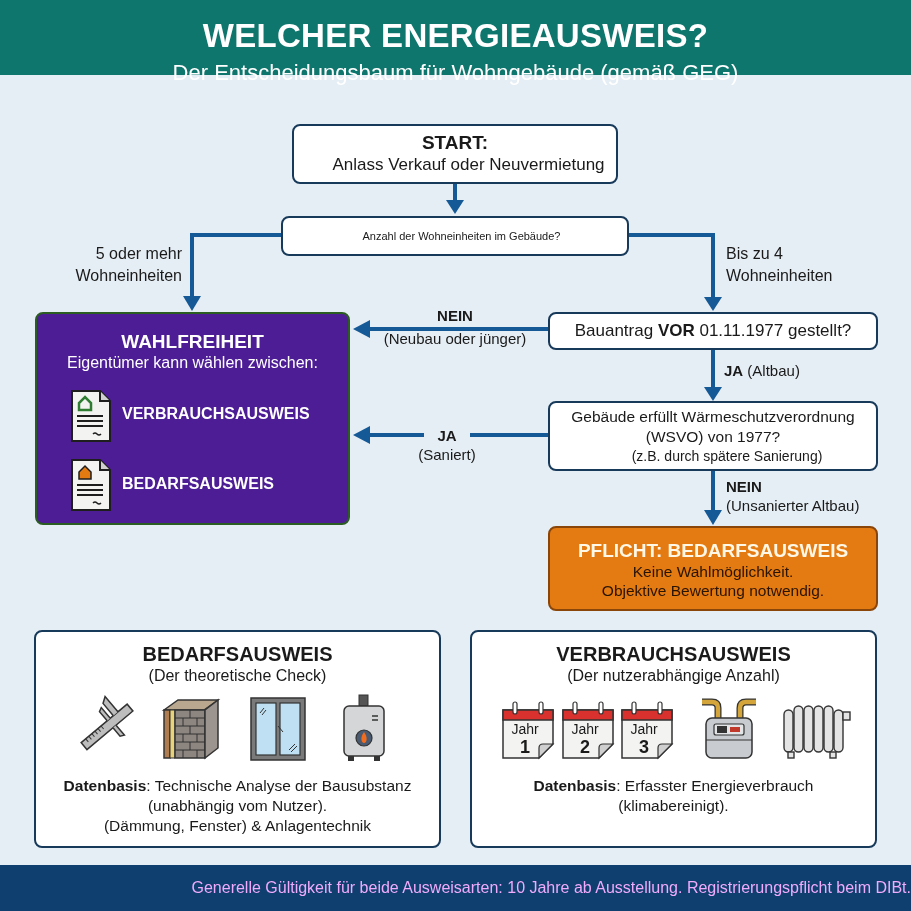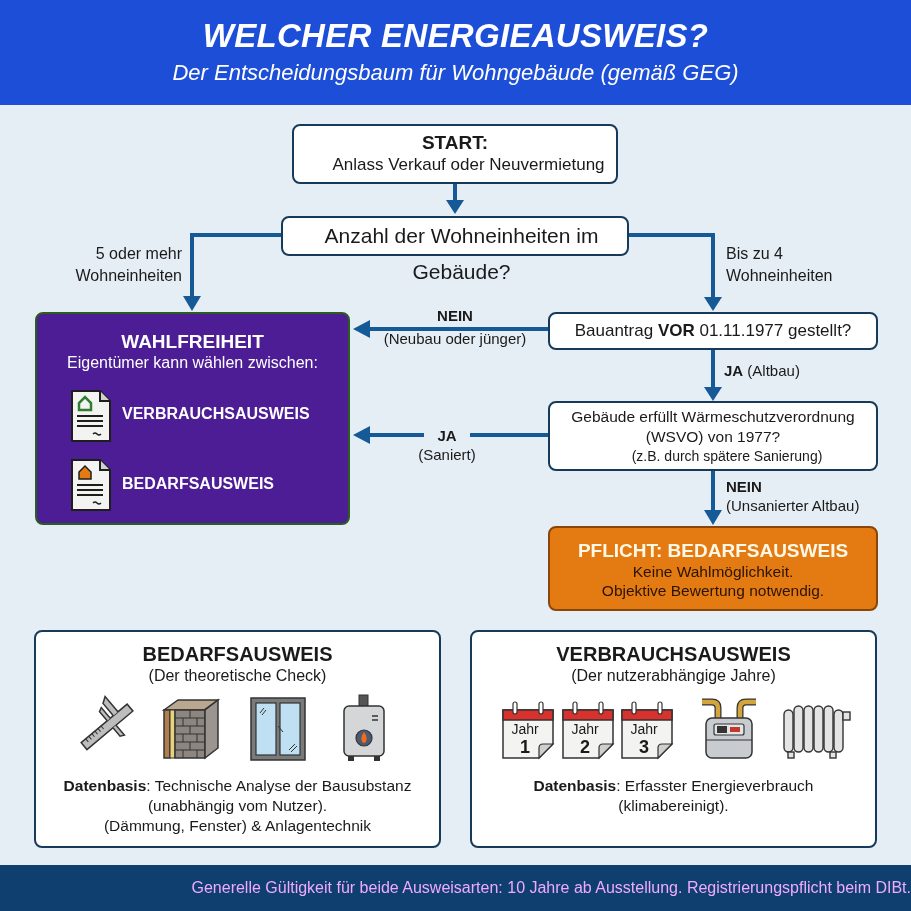--- a/index.html
+++ b/index.html
@@ -1,18 +1,18 @@
 <!DOCTYPE html>
 <html><head>
 <meta charset="utf-8">
 <style>
   * { box-sizing: border-box; margin: 0; padding: 0; }
   html, body { width: 911px; height: 911px; overflow: hidden; }
   body { background: #e6eef5; font-family: "Liberation Sans", "DejaVu Sans", sans-serif; color: #1a1a1a; position: relative; }
-  .header { position: absolute; left: 0; top: 0; width: 911px; height: 105px; background: #1d4ed8; color: #fff; text-align: center; font-style: italic; }
+  .header { position: absolute; left: 0; top: 0; width: 911px; height: 75px; background: #0f766e; color: #fff; text-align: center; }
   .header .title { font-size: 33px; font-weight: bold; letter-spacing: 0.3px; padding-top: 16px; line-height: 40px; }
   .header .subtitle { font-size: 22px; line-height: 30px; margin-top: 2px; }
   .footer { position: absolute; left: 0; top: 865px; width: 911px; height: 46px; background: #0f3f6e; color: #f0abfc; font-size: 16px; line-height: 46px; text-align: right; }
   .box { position: absolute; background: #fff; border: 2px solid #183a5a; border-radius: 8px; text-align: center; }
   .lbl { position: absolute; font-size: 15px; line-height: 19px; color: #1a1a1a; }
   .b { font-weight: bold; }
   svg.flow { position: absolute; left: 0; top: 0; width: 911px; height: 911px; }
   .green { position: absolute; left: 35px; top: 312px; width: 315px; height: 213px; background: #4c1d95; border: 2px solid #2b5c22; border-radius: 8px; color: #fff; }
   .orange { position: absolute; left: 548px; top: 526px; width: 330px; height: 85px; background: #e47a12; border: 2px solid #8a4608; border-radius: 8px; text-align: center; }
   .card { position: absolute; top: 630px; height: 218px; background: #fff; border: 2px solid #183a5a; border-radius: 8px; text-align: center; }
@@ -51,21 +51,21 @@
     <polygon points="704,510 722,510 713,525"></polygon>
   </g>
 </svg>
 
 <div class="box" style="left:292px; top:124px; width:326px; height:60px;">
   <div class="b" style="font-size:19px; line-height:22px; margin-top:6px;">START:</div>
   <div style="font-size:17px; line-height:22px;margin-left:27px;">Anlass Verkauf oder Neuvermietung</div>
 </div>
 
 <div class="box" style="left:281px; top:216px; width:348px; height:40px;">
-  <div style="font-size:21px; line-height:36px;padding-left:13px;">Anzahl der Wohneinheiten im Gebäude?</div>
+  <div style="font-size:11px; line-height:36px;padding-left:13px;">Anzahl der Wohneinheiten im Gebäude?</div>
 </div>
 
 <div class="lbl" style="left:50px; top:243px; width:132px; text-align:right; font-size:16px; line-height:22px;">
   <div>5 oder mehr</div>
   <div>Wohneinheiten</div>
 </div>
 
 <div class="lbl" style="left:726px; top:243px; width:150px; font-size:16px; line-height:22px;">
   <div>Bis zu 4</div>
   <div>Wohneinheiten</div>
@@ -203,21 +203,21 @@
   </div>
   <div class="desc">
     <div><span class="b">Datenbasis</span><span>: Technische Analyse der Bausubstanz</span></div>
     <div>(unabhängig vom Nutzer).</div>
     <div>(Dämmung, Fenster) &amp; Anlagentechnik</div>
   </div>
 </div>
 
 <div class="card" style="left:470px; width:407px;">
   <div class="ctitle">VERBRAUCHSAUSWEIS</div>
-  <div class="csub">(Der nutzerabhängige Jahre)</div>
+  <div class="csub">(Der nutzerabhängige Anzahl)</div>
   <div class="icons">
     <div class="icon calendar" style="left:29px; top:6px; width:54px; height:60px;">
       <svg width="54" height="60" viewBox="0 0 54 60" style="position:absolute;left:0;top:0;">
         <path d="M2 10 H52 V44 L38 58 H2 Z" fill="#f3f3f1" stroke="#333" stroke-width="1.5"></path>
         <path d="M2 10 H52 V20 H2 Z" fill="#d9322e" stroke="#333" stroke-width="1.5"></path>
         <path d="M52 44 L38 58 V48 Q38 44 42 44 Z" fill="#cfcfcf" stroke="#333" stroke-width="1.2"></path>
         <rect x="12" y="2" width="4" height="12" rx="2" fill="#fff" stroke="#333" stroke-width="1.2"></rect>
         <rect x="38" y="2" width="4" height="12" rx="2" fill="#fff" stroke="#333" stroke-width="1.2"></rect>
       </svg>
       <div style="position:absolute; left:0; width:48px; top:21px; font-size:14px; line-height:16px; text-align:center;">Jahr</div>

